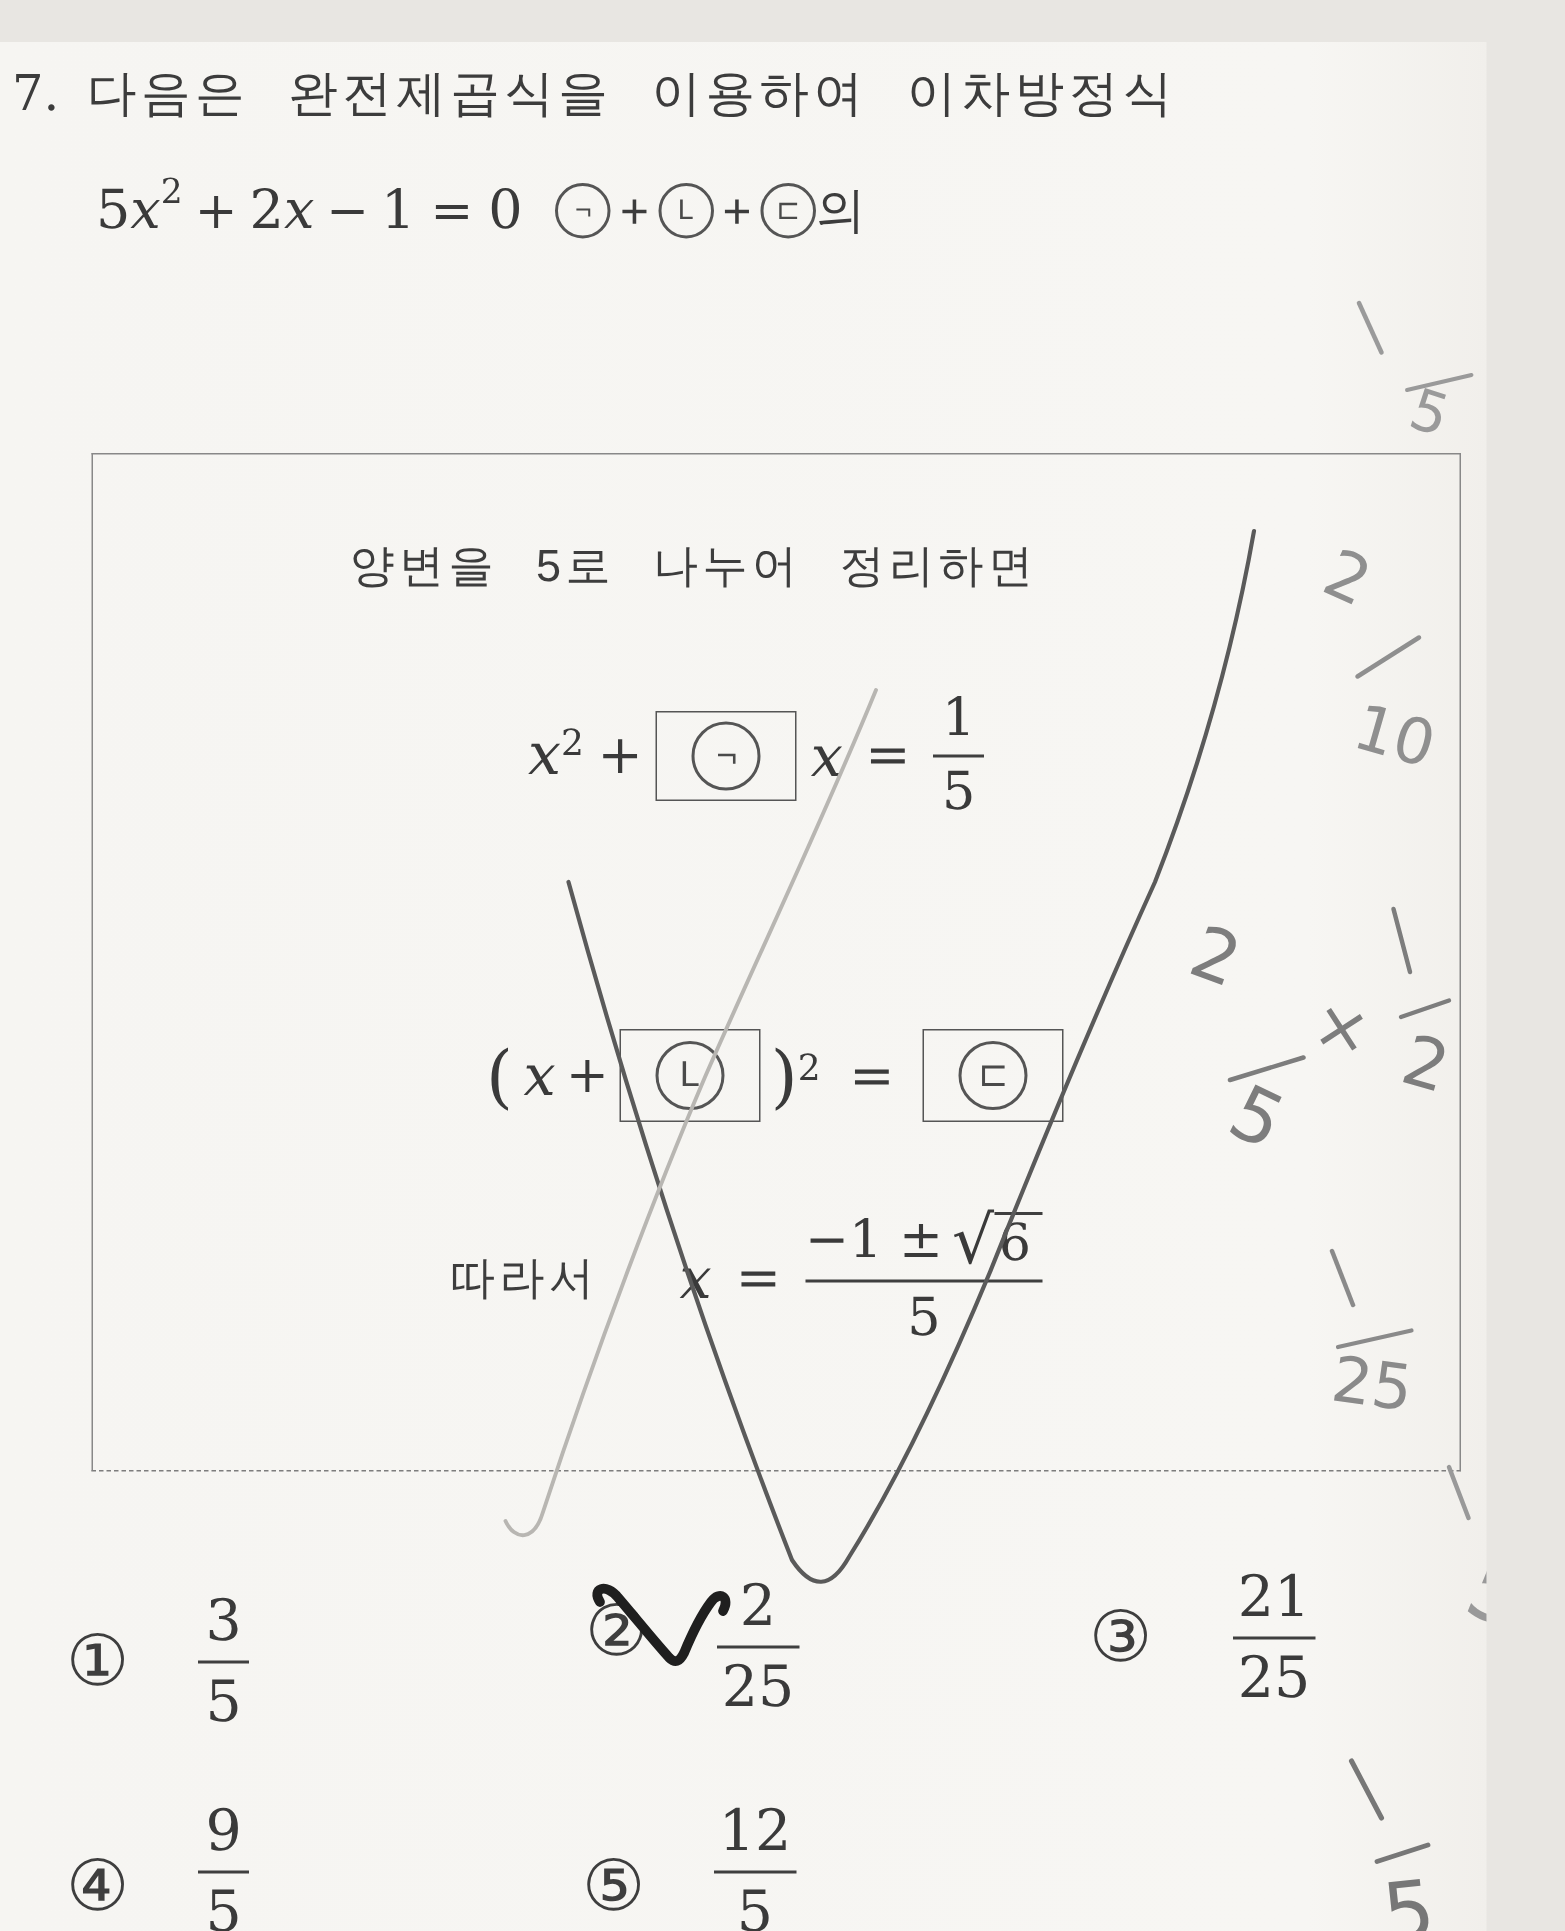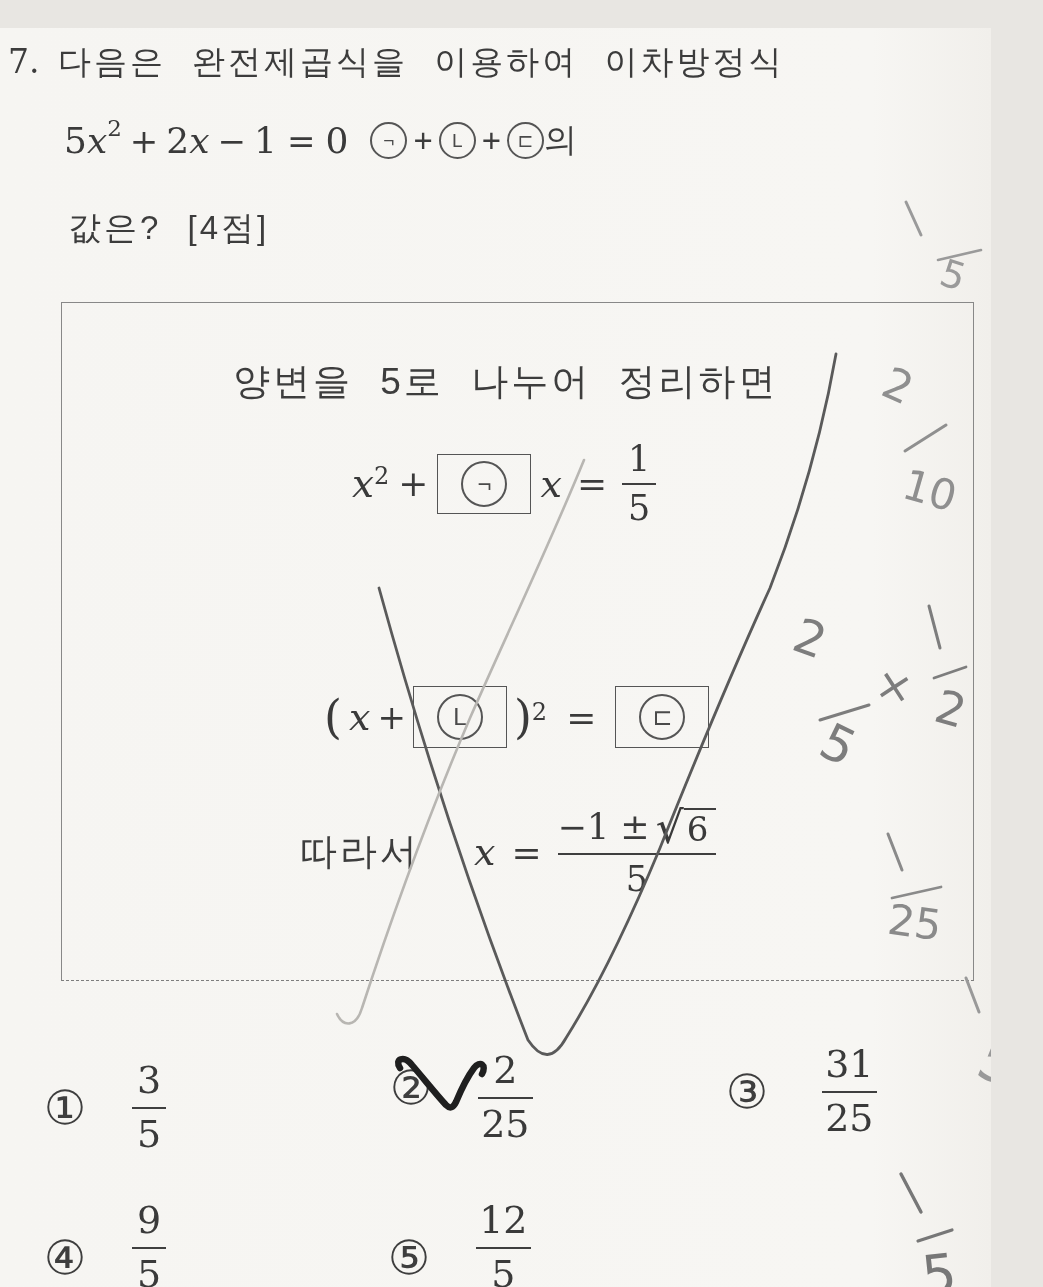--- a/index.html
+++ b/index.html
@@ -20,21 +20,21 @@
   
   .frac{display:inline-flex;flex-direction:column;align-items:center;line-height:1.1;}
   .fbar{align-self:stretch;border-top:2.3px solid #3f3f3f;margin:4px 0;min-width:34px;}
   .fnum,.fden{font-family:"DejaVu Serif","Liberation Serif",serif;padding:0 3px;}
   
   .ansbox{border:1.8px solid #555;display:inline-flex;align-items:center;justify-content:center;background:transparent;}
   .cjamo{border:2.2px solid #555;border-radius:50%;display:flex;align-items:center;justify-content:center;color:#4a4a4a;line-height:1;}
   .cjamo-lg{width:42px;height:42px;font-size:24px;}
   .cjamo-sm{width:33px;height:33px;font-size:19px;border-width:2px;display:inline-flex;vertical-align:-7px;}
   .solution-box{border:1.8px solid #888;border-bottom:1.6px dashed #7d7d7d;}
-  .boxline{font-size:37px;color:#3d3d3d;}
+  .boxline{font-size:30px;color:#3d3d3d;}
   
   .frow{display:flex;align-items:center;}
   
   .choice{display:flex;align-items:center;gap:46px;}
   .clabel{font-size:47px;color:#3e3e3e;line-height:1;font-family:"DejaVu Sans",sans-serif;}
   .cfrac .fnum,.cfrac .fden{font-size:38px;}
   .cfrac .fbar{margin:5px 0;}
   
   .hw{position:absolute;color:#8f8f8f;font-family:"DejaVu Sans",sans-serif;line-height:1;pointer-events:none;}
   svg.annot{position:absolute;left:0;top:0;pointer-events:none;}
@@ -65,27 +65,26 @@
       <span class="serif" style="font-size:36px;">0</span>
     <span style="width:22px;"></span>
     <span class="cjamo cjamo-sm">¬</span>
     <span class="qline" style="margin:0 6px;">+</span>
     <span class="cjamo cjamo-sm">L</span>
     <span class="qline" style="margin:0 6px;">+</span>
     <span class="cjamo cjamo-sm">⊏</span>
     <span class="qline kr">의</span>
   </div>
 
-  <div class="abs qline kr" style="left:68px;top:178px;">값은? [4점]</div>
 
   <div class="abs solution-box" style="left:61px;top:274px;width:911px;height:677px;"></div>
 
   <div class="abs boxline kr" style="left:233px;top:329px;">양변을 5로 나누어 정리하면</div>
 
-  <div class="abs frow" style="left:352px;top:412px;gap:9px;">
+  <div class="abs frow" style="left:352px;top:432px;gap:9px;">
     <span style="white-space:nowrap;"><span class="mi" style="font-size:39px;">x</span><span class="sup misup" style="font-size:24px;">2</span></span>
     <span class="serif" style="font-size:36px;">+</span>
     <span class="ansbox" style="width:92px;height:58px;">
       <span class="cjamo cjamo-lg">¬</span>
     </span>
     <span class="mi" style="font-size:38px;">x</span>
     <span class="serif" style="font-size:36px;margin:0 6px;">=</span>
     <span class="frac">
       <span class="fnum" style="font-size:35px;">1</span>
       <span class="fbar"></span>
@@ -140,21 +139,21 @@
     <span class="frac cfrac">
       <span class="fnum">2</span>
       <span class="fbar"></span>
       <span class="fden">25</span>
     </span>
   </div>
 
   <div class="abs choice" style="left:726px;top:1016px;gap:54px;">
     <span class="clabel">③</span>
     <span class="frac cfrac">
-      <span class="fnum">31</span>
+      <span class="fnum">21</span>
       <span class="fbar"></span>
       <span class="fden">25</span>
     </span>
   </div>
 
   <div class="abs choice" style="left:44px;top:1172px;">
     <span class="clabel" style="transform:translateY(10px);">④</span>
     <span class="frac cfrac">
       <span class="fnum">9</span>
       <span class="fbar"></span>

